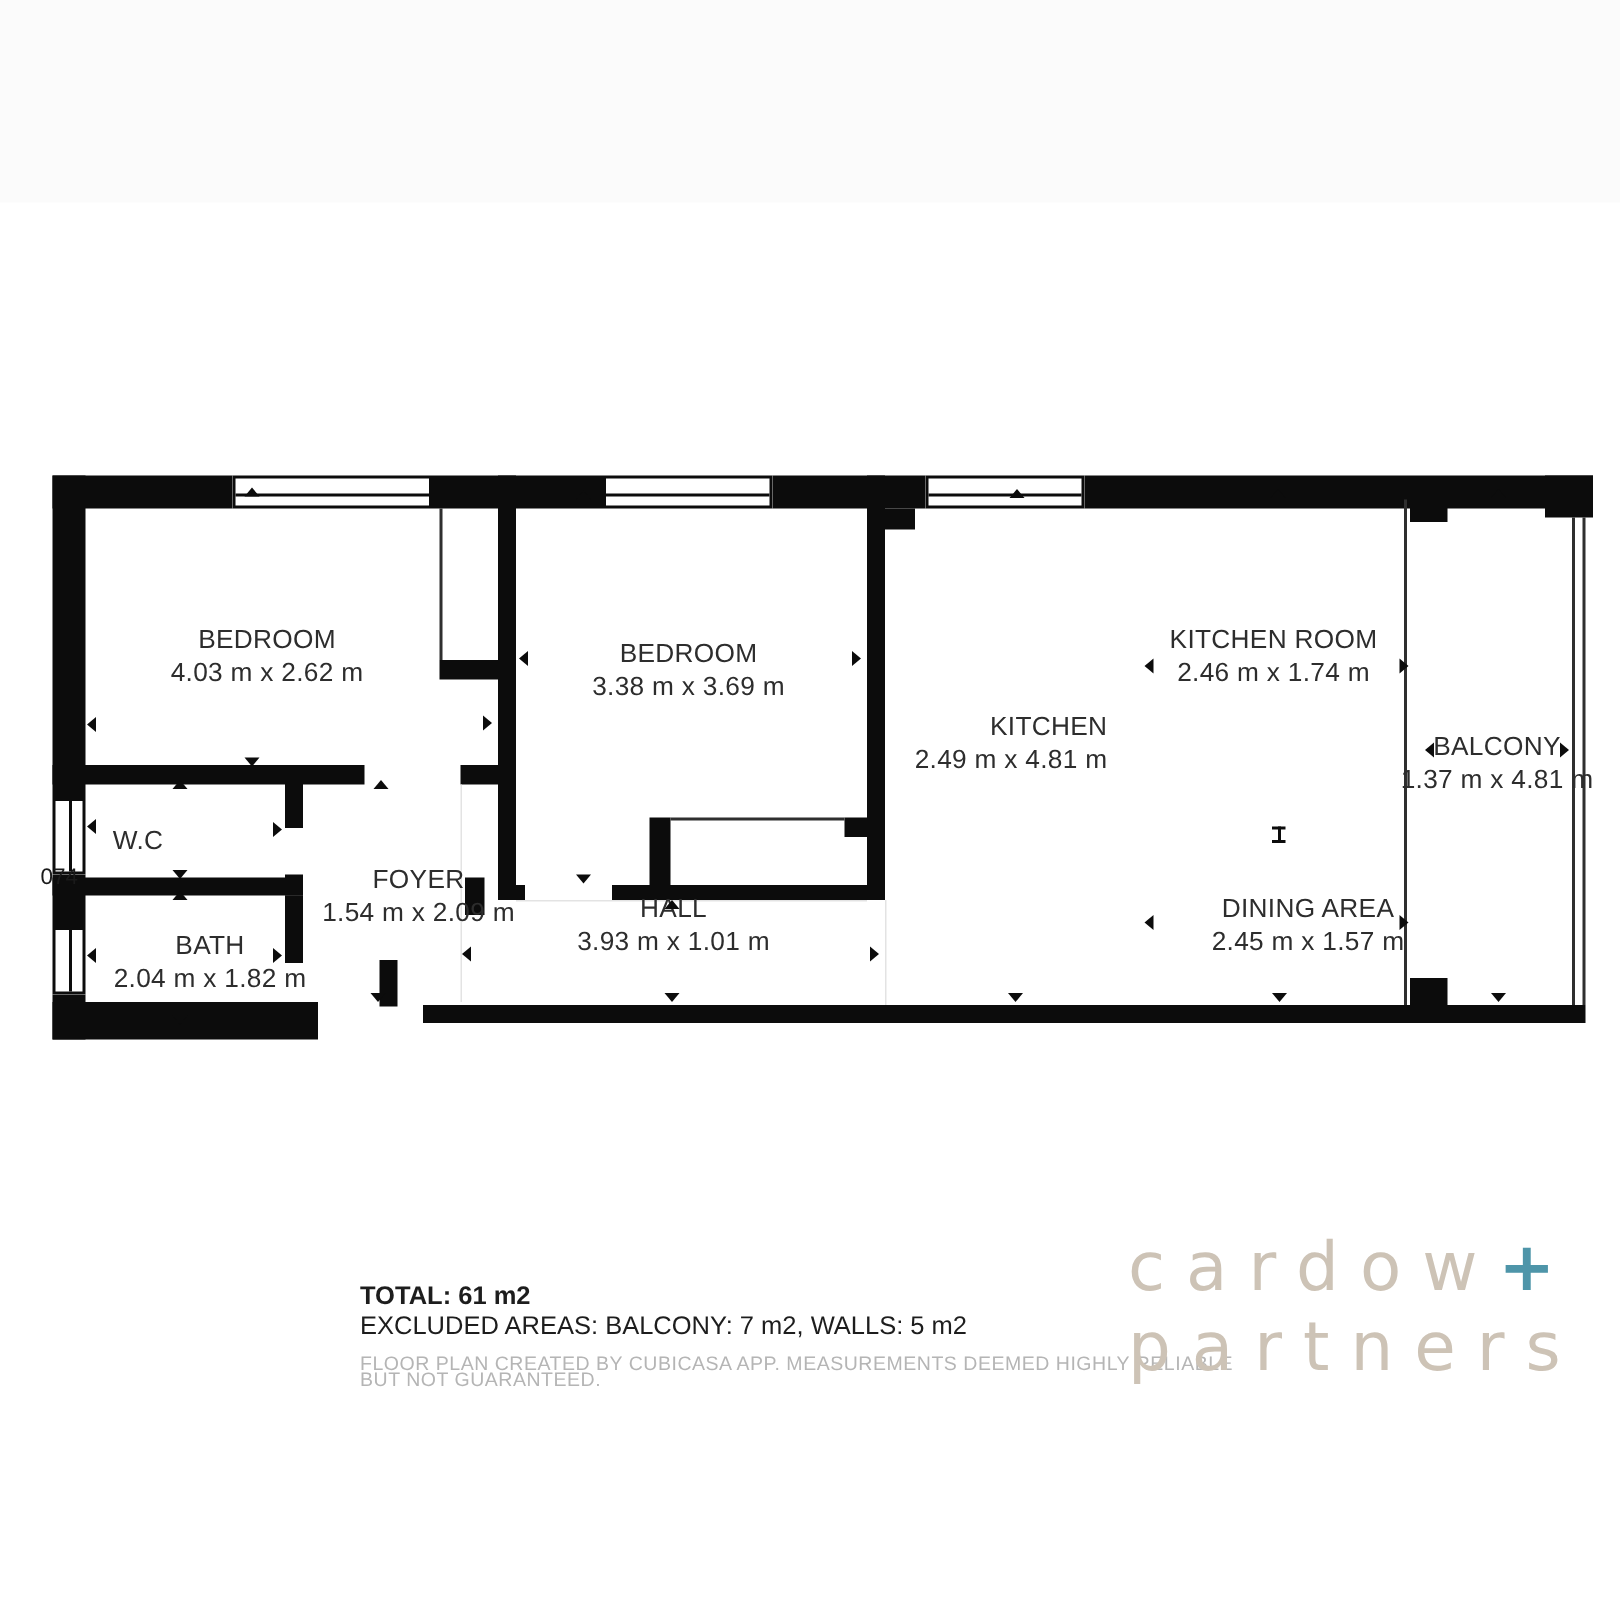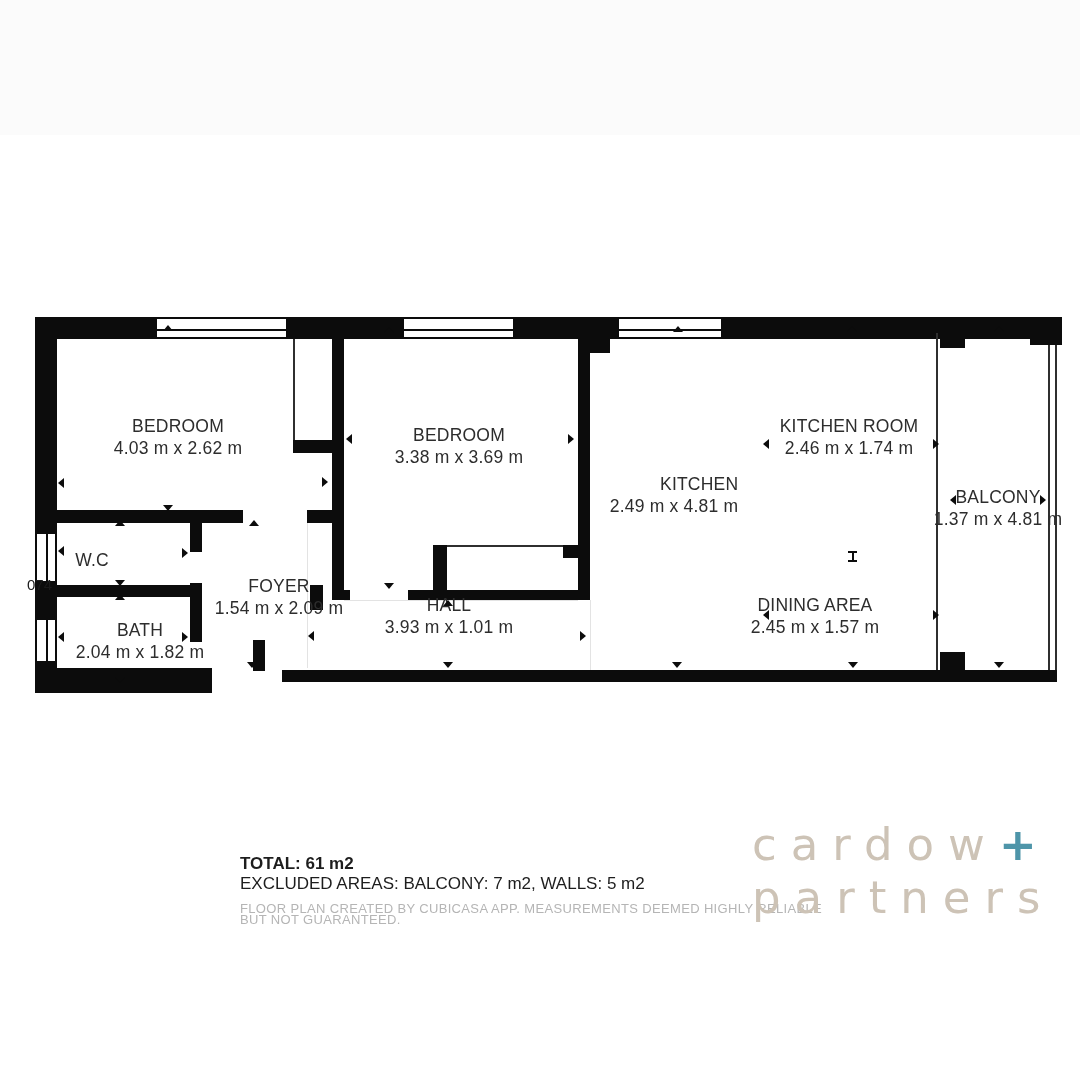--- a/index.html
+++ b/index.html
@@ -131,21 +131,21 @@
       <div>2.49 m x 4.81 m</div>
     </div>
     <div class="room-label" style="left:849px;top:438px;">
       <div>KITCHEN ROOM</div>
       <div>2.46 m x 1.74 m</div>
     </div>
     <div class="room-label" style="left:998px;top:509px;">
       <div>BALCONY</div>
       <div>1.37 m x 4.81 m</div>
     </div>
-    <div class="room-label" style="left:815px;top:617px;">
+    <div class="room-label" style="left:872px;top:617px;">
       <div>DINING AREA</div>
       <div>2.45 m x 1.57 m</div>
     </div>
     <div class="room-label" style="left:92px;top:561px;">
       <div>W.C</div>
     </div>
     <div class="room-label" style="left:252px;top:598px;margin-left:27px;">
       <div>FOYER</div>
       <div>1.54 m x 2.09 m</div>
     </div>

